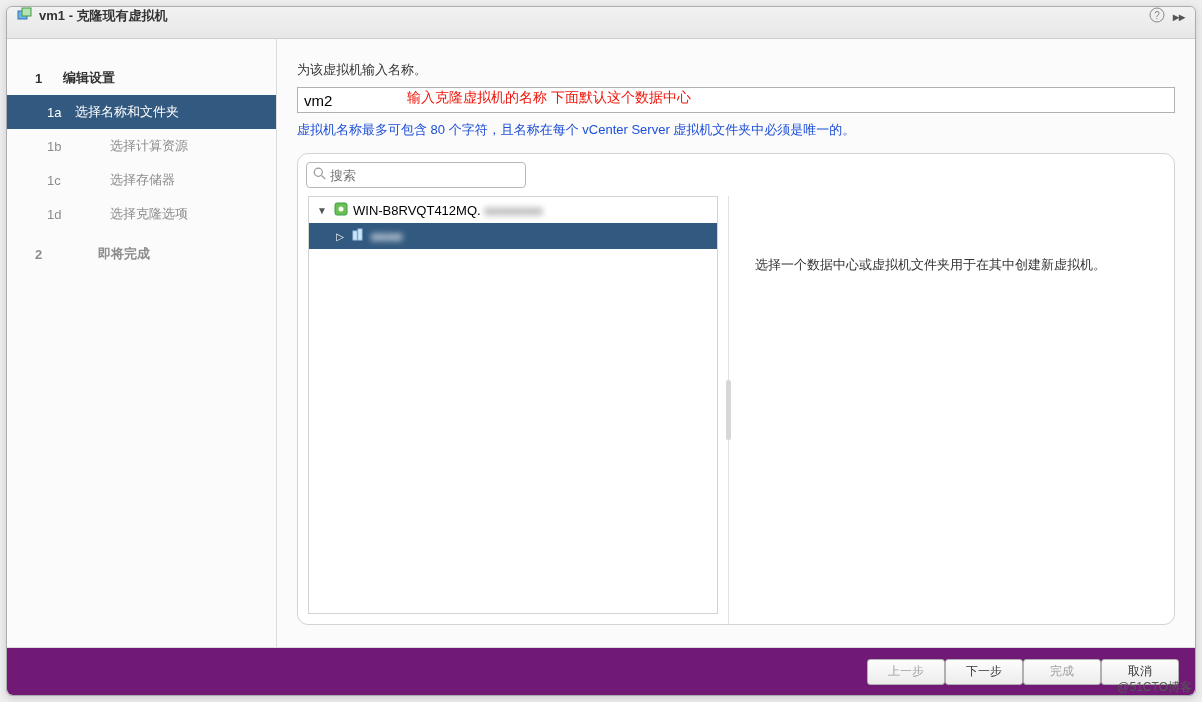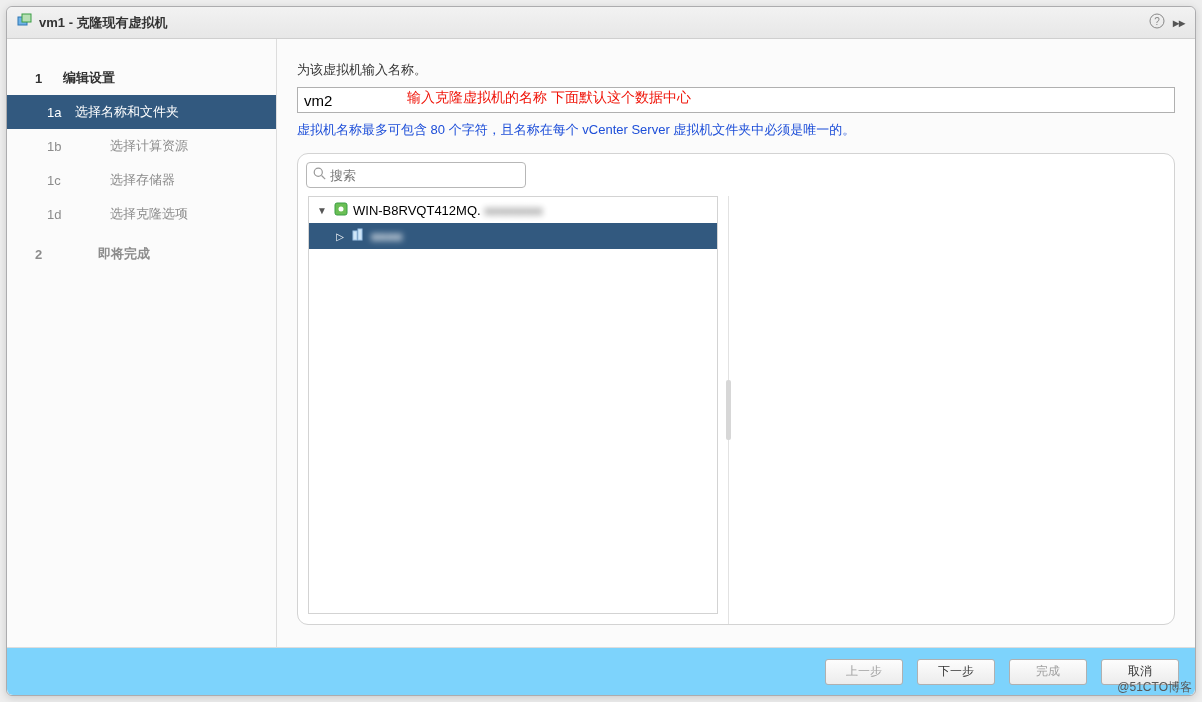--- a/index.html
+++ b/index.html
@@ -8,21 +8,21 @@
     .dialog {
       position: absolute; top: 6px; left: 6px; width: 1190px; height: 690px;
       background: #fafafa; border: 1px solid #acacae; border-radius: 6px;
       box-shadow: 0 2px 8px rgba(0,0,0,0.15);
       display: flex; flex-direction: column;
     }
     
     .titlebar {
       height: 32px; background: linear-gradient(#f2f2f2, #e7e7e7);
       border-bottom: 1px solid #cfcfcf; border-radius: 6px 6px 0 0;
-      display: flex; align-items: center; padding: 0 10px;
+      display: flex; align-items: flex-start; padding: 0 10px;
     }
     .titlebar .vm-icon { margin-right: 6px; }
     .titlebar .title { font-size: 13px; font-weight: bold; color: #333; flex: 1; }
     .titlebar .right-icons { display: flex; align-items: center; gap: 8px; }
     
     .body {
       flex: 1; display: flex; overflow: hidden; background: #fbfbfb;
     }
     
     .sidebar {
@@ -81,21 +81,21 @@
     .tree-row { display: flex; align-items: center; height: 26px; font-size: 13px; padding-left: 6px; }
     .tree-row .toggle { width: 14px; font-size: 10px; color: #555; text-align: center; }
     .tree-row .icon { margin: 0 4px; }
     .tree-row.level2 { padding-left: 24px; }
     .tree-row.selected { background: #32597f; color: #fff; }
     .tree-row .blur { filter: blur(3px); opacity: 0.8; }
     
     .footer {
       height: 48px; border-top: 1px solid #ddd;
       display: flex; align-items: center; justify-content: flex-end;
-      padding: 0 16px; gap: 14px; background: #7dd3fc;
+      padding: 0 16px; background: #701a75;
       border-radius: 0 0 6px 6px;
     }
     .btn {
       min-width: 78px; height: 26px; border: 1px solid #b0b0b0; border-radius: 3px;
       background: linear-gradient(#fdfdfd, #ececec); font-size: 12px; color: #333;
       cursor: pointer;
     }
     .btn:disabled { color: #a0a0a0; cursor: default; }
     
     .watermark {
@@ -198,20 +198,21 @@
                 <svg class="i16" viewBox="0 0 16 16">
                     <rect x="2" y="4" width="4" height="9" fill="#d0e6f7" stroke="#9ec3e6"></rect>
                     <rect x="7" y="2" width="4" height="11" fill="#d0e6f7" stroke="#9ec3e6"></rect>
                   </svg>
               </span>
               <span class="blur">■■■■</span>
             </div>
           </div>
           <div class="info-col">
             <div class="splitter-handle"></div>
+            <div class="info-text">选择一个数据中心或虚拟机文件夹用于在其中创建新虚拟机。</div>
           </div>
         </div>
       </div>
     </div>
 
   </div>
 
   <div class="footer">
     <button class="btn" disabled="">上一步</button>
     <button class="btn">下一步</button>

